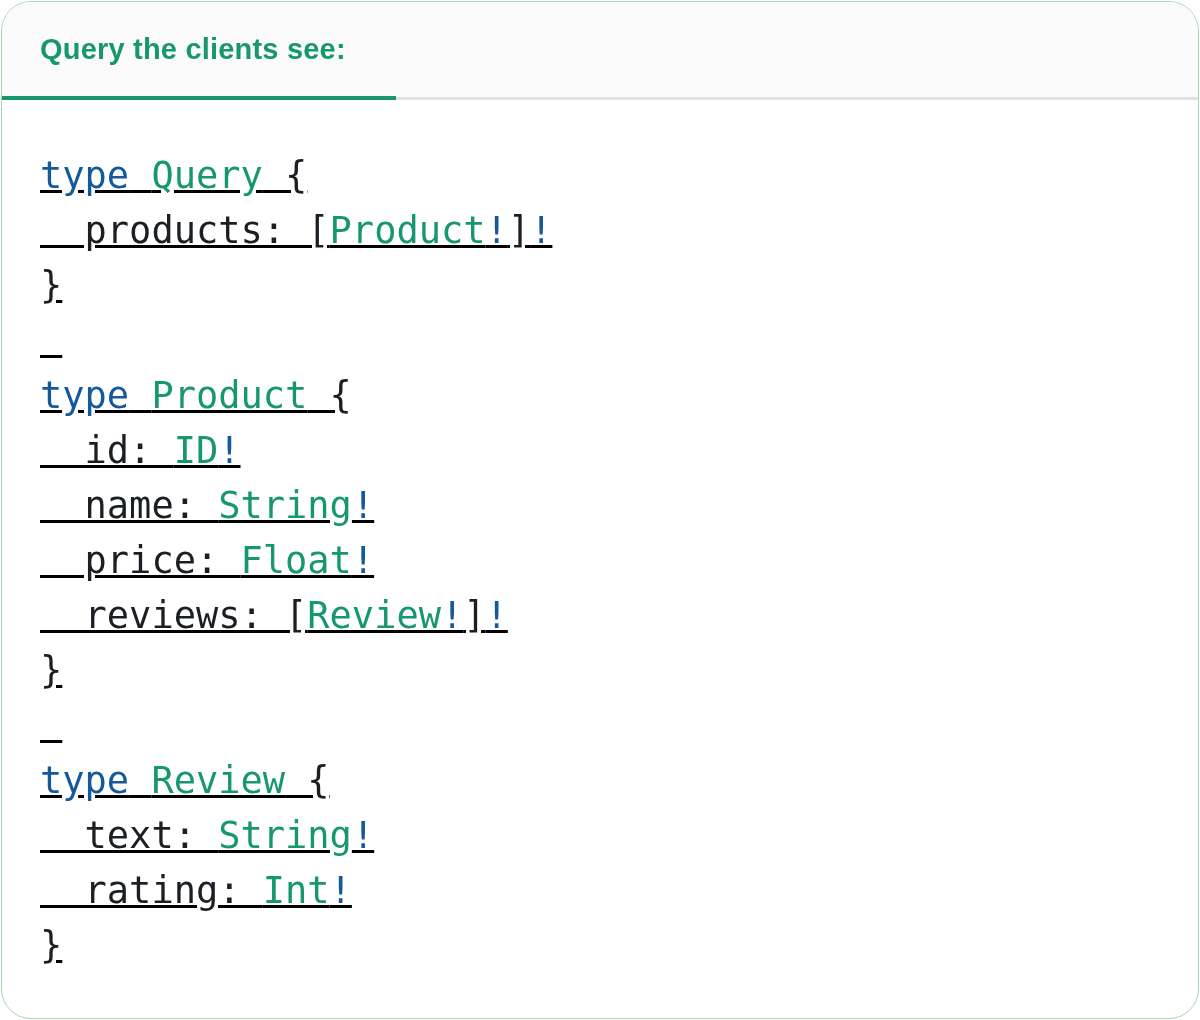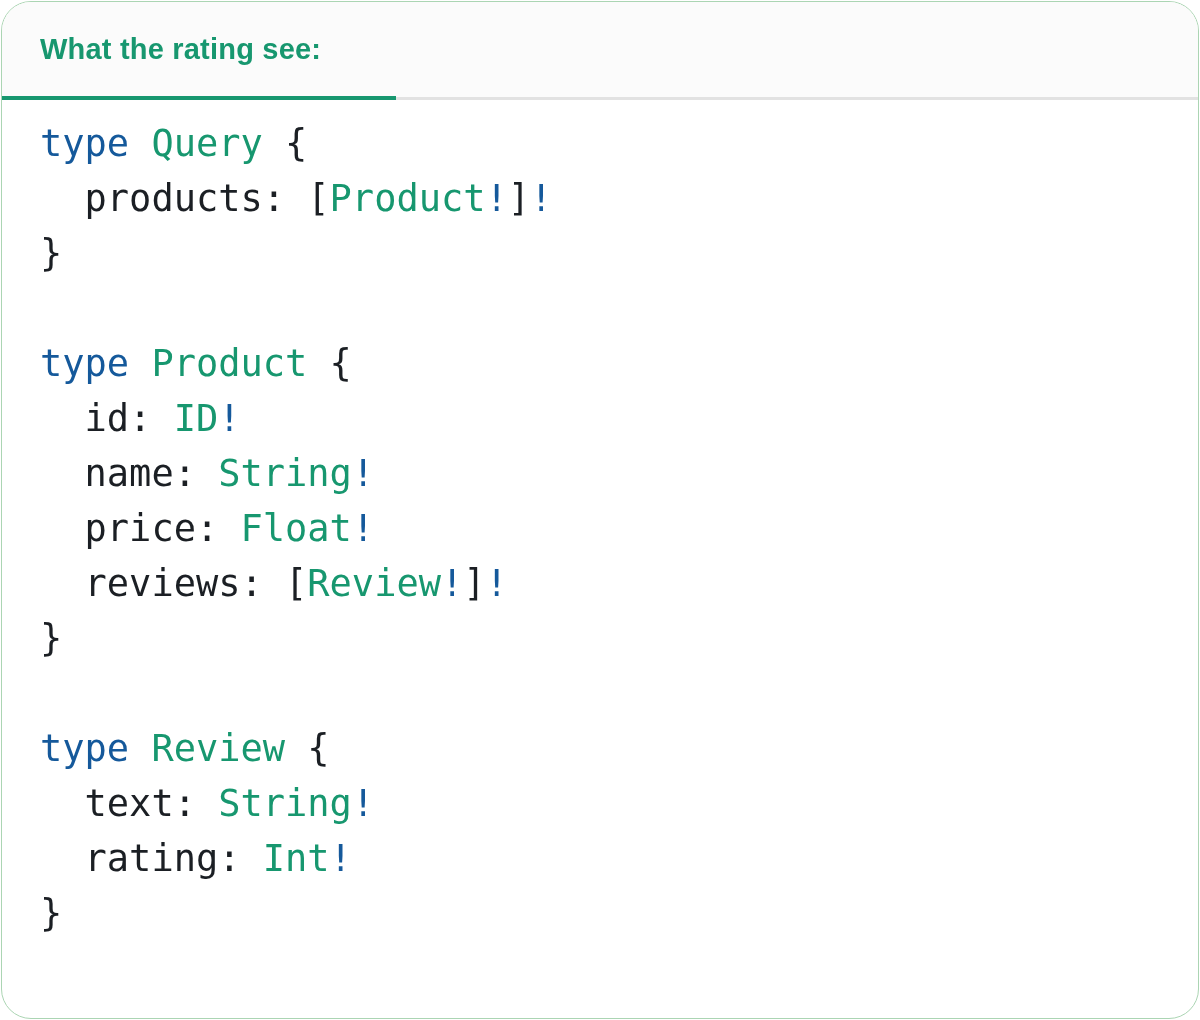--- a/index.html
+++ b/index.html
@@ -45,21 +45,22 @@
   }
   .tab-underline {
     position: absolute;
     left: 0;
     bottom: -3px;
     width: 394px;
     height: 4px;
     background: var(--accent_green, #17976f);
   }
   .code-area {
-    padding: 16px 38px 0 38px;
+    padding: 48px 38px 0 38px;
+    text-decoration: underline;
   }
   .code {
     margin: 0;
     font-family: "DejaVu Sans Mono", monospace;
     font-size: 37px;
     line-height: 55px;
     color: var(--code_text, #1b1f24);
   }
   .code-line {
     height: 55px;
@@ -68,20 +69,20 @@
   .tok-plain    { color: var(--code_text, #1b1f24); }
   .tok-typename { color: var(--accent_green, #17976f); }
   .tok-keyword  { color: var(--keyword_blue, #15599b); }
 </style>
 </head>
 <body>
 
 <div class="card">
   <div class="tabbar">
     <div class="tab">
-      <span class="tab-label">What the rating see:</span>
+      <span class="tab-label">Query the clients see:</span>
       <div class="tab-underline"></div>
     </div>
   </div>
   <div class="code-area">
     <pre class="code"><div class="code-line"><span class="tok-keyword">type</span><span class="tok-plain"> </span><span class="tok-typename">Query</span><span class="tok-plain"> {</span></div><div class="code-line"><span class="tok-plain">  products: [</span><span class="tok-typename">Product</span><span class="tok-keyword">!</span><span class="tok-plain">]</span><span class="tok-keyword">!</span></div><div class="code-line"><span class="tok-plain">}</span></div><div class="code-line">&nbsp;</div><div class="code-line"><span class="tok-keyword">type</span><span class="tok-plain"> </span><span class="tok-typename">Product</span><span class="tok-plain"> {</span></div><div class="code-line"><span class="tok-plain">  id: </span><span class="tok-typename">ID</span><span class="tok-keyword">!</span></div><div class="code-line"><span class="tok-plain">  name: </span><span class="tok-typename">String</span><span class="tok-keyword">!</span></div><div class="code-line"><span class="tok-plain">  price: </span><span class="tok-typename">Float</span><span class="tok-keyword">!</span></div><div class="code-line"><span class="tok-plain">  reviews: [</span><span class="tok-typename">Review</span><span class="tok-keyword">!</span><span class="tok-plain">]</span><span class="tok-keyword">!</span></div><div class="code-line"><span class="tok-plain">}</span></div><div class="code-line">&nbsp;</div><div class="code-line"><span class="tok-keyword">type</span><span class="tok-plain"> </span><span class="tok-typename">Review</span><span class="tok-plain"> {</span></div><div class="code-line"><span class="tok-plain">  text: </span><span class="tok-typename">String</span><span class="tok-keyword">!</span></div><div class="code-line"><span class="tok-plain">  rating: </span><span class="tok-typename">Int</span><span class="tok-keyword">!</span></div><div class="code-line"><span class="tok-plain">}</span></div></pre>
   </div>
 </div>
 
 </body></html>

